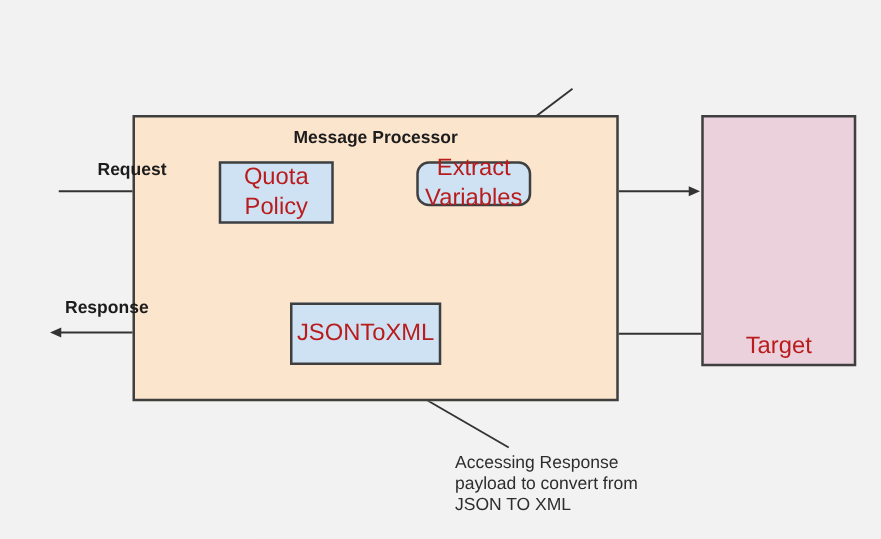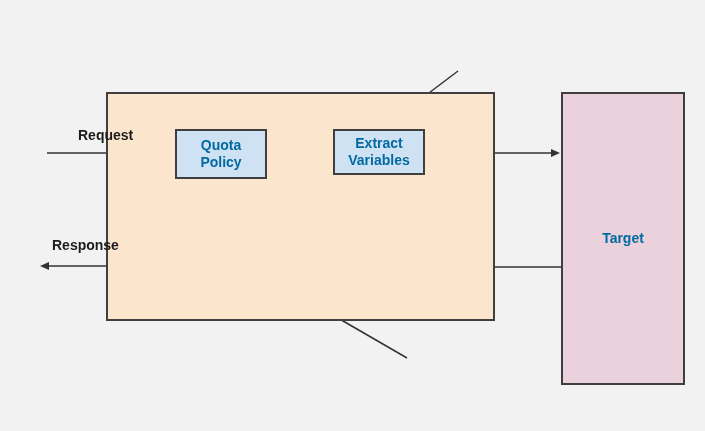--- a/index.html
+++ b/index.html
@@ -38,32 +38,33 @@
   }
   .node {
     position: absolute;
     display: flex;
     align-items: center;
     justify-content: center;
     text-align: center;
     background: #cfe2f3;
     border: 2px solid #3f3f3f;
     box-sizing: border-box;
-    font-size: 14px;
-    font-weight: bold;
-    color: #0369a1;
+    font-size: 19px;
+    font-weight: normal;
+    color: #b91c1c;
     line-height: 1.25;
     padding: 2px;
   }
   .node-quota    { left: 175px; top: 129px; width: 92px;  height: 50px; }
-  .node-extract  { left: 333px; top: 129px; width: 92px;  height: 46px; }
+  .node-extract  { left: 333px; top: 129px; width: 92px;  height: 36px; border-radius: 10px; }
   .node-jsonxml  { left: 232px; top: 242px; width: 121px; height: 50px; }
   .node-target {
-    left: 561px; top: 92px; width: 124px; height: 293px;
+    left: 561px; top: 92px; width: 124px; height: 201px;
     background: #ead1dc;
+    align-items: flex-end;
   }
   .flow-label {
     position: absolute;
     font-size: 14px;
     font-weight: bold;
     color: #1c1c1c;
     margin-left: 48px;
   }
   .label-request  { left: 30px; top: 127px; }
   .label-response { left: 4px; top: 237px; }
@@ -111,29 +112,36 @@
     <g>
       <line x1="458" y1="71" x2="380" y2="130" stroke="#333333" stroke-width="1.5"></line>
     </g>
 
     <g>
       <line x1="293" y1="292" x2="407" y2="358" stroke="#333333" stroke-width="1.5"></line>
     </g>
   </svg>
 
   <div class="processor-box"></div>
+  <div class="processor-title">Message Processor</div>
 
   <div class="node node-quota">
     <span>Quota Policy</span>
   </div>
   <div class="node node-extract">
     <span>Extract Variables</span>
+  </div>
+  <div class="node node-jsonxml">
+    <span>JSONToXML</span>
   </div>
 
   <div class="node node-target">
     <span>Target</span>
   </div>
 
   <div class="flow-label label-request">Request</div>
   <div class="flow-label label-response">Response</div>
 
+  <div class="annotation annotation-bottom">Accessing Response
+payload to convert from
+JSON TO XML</div>
 
 </div>
 
 </body></html>

